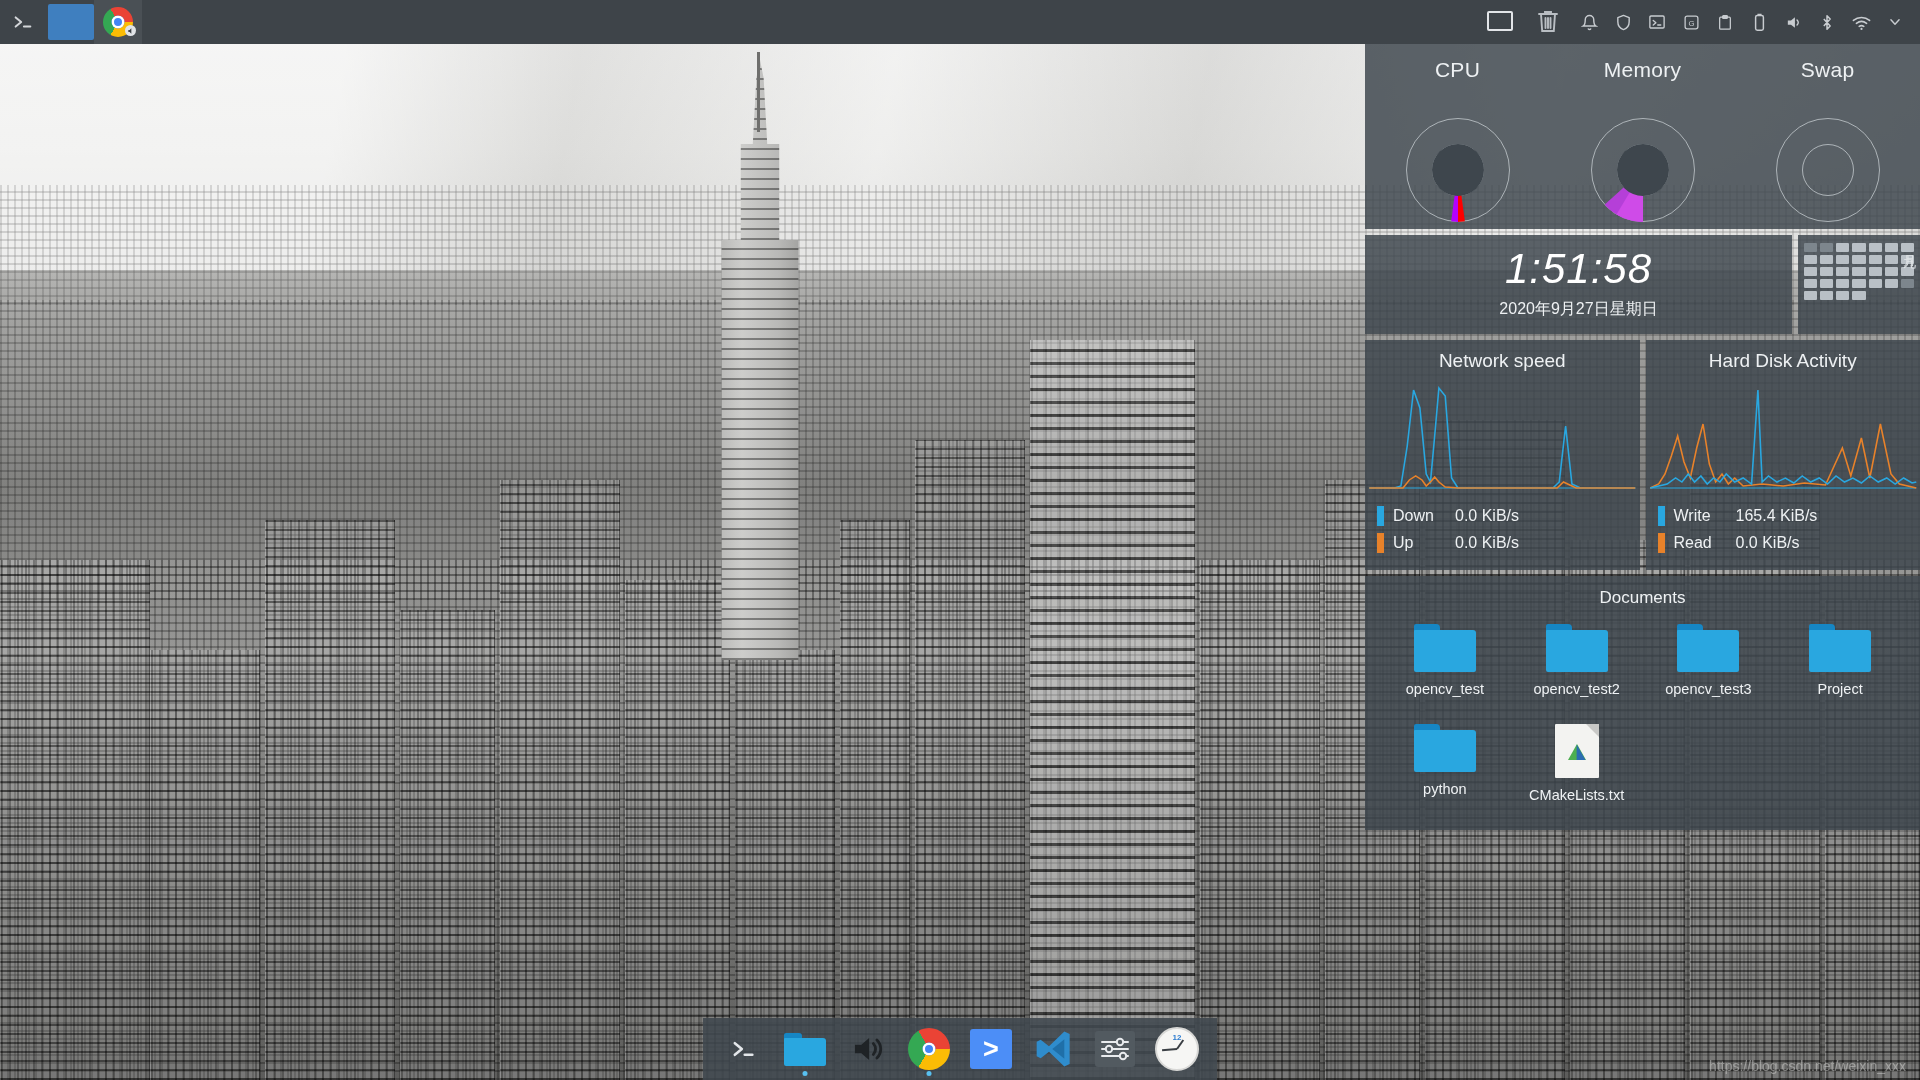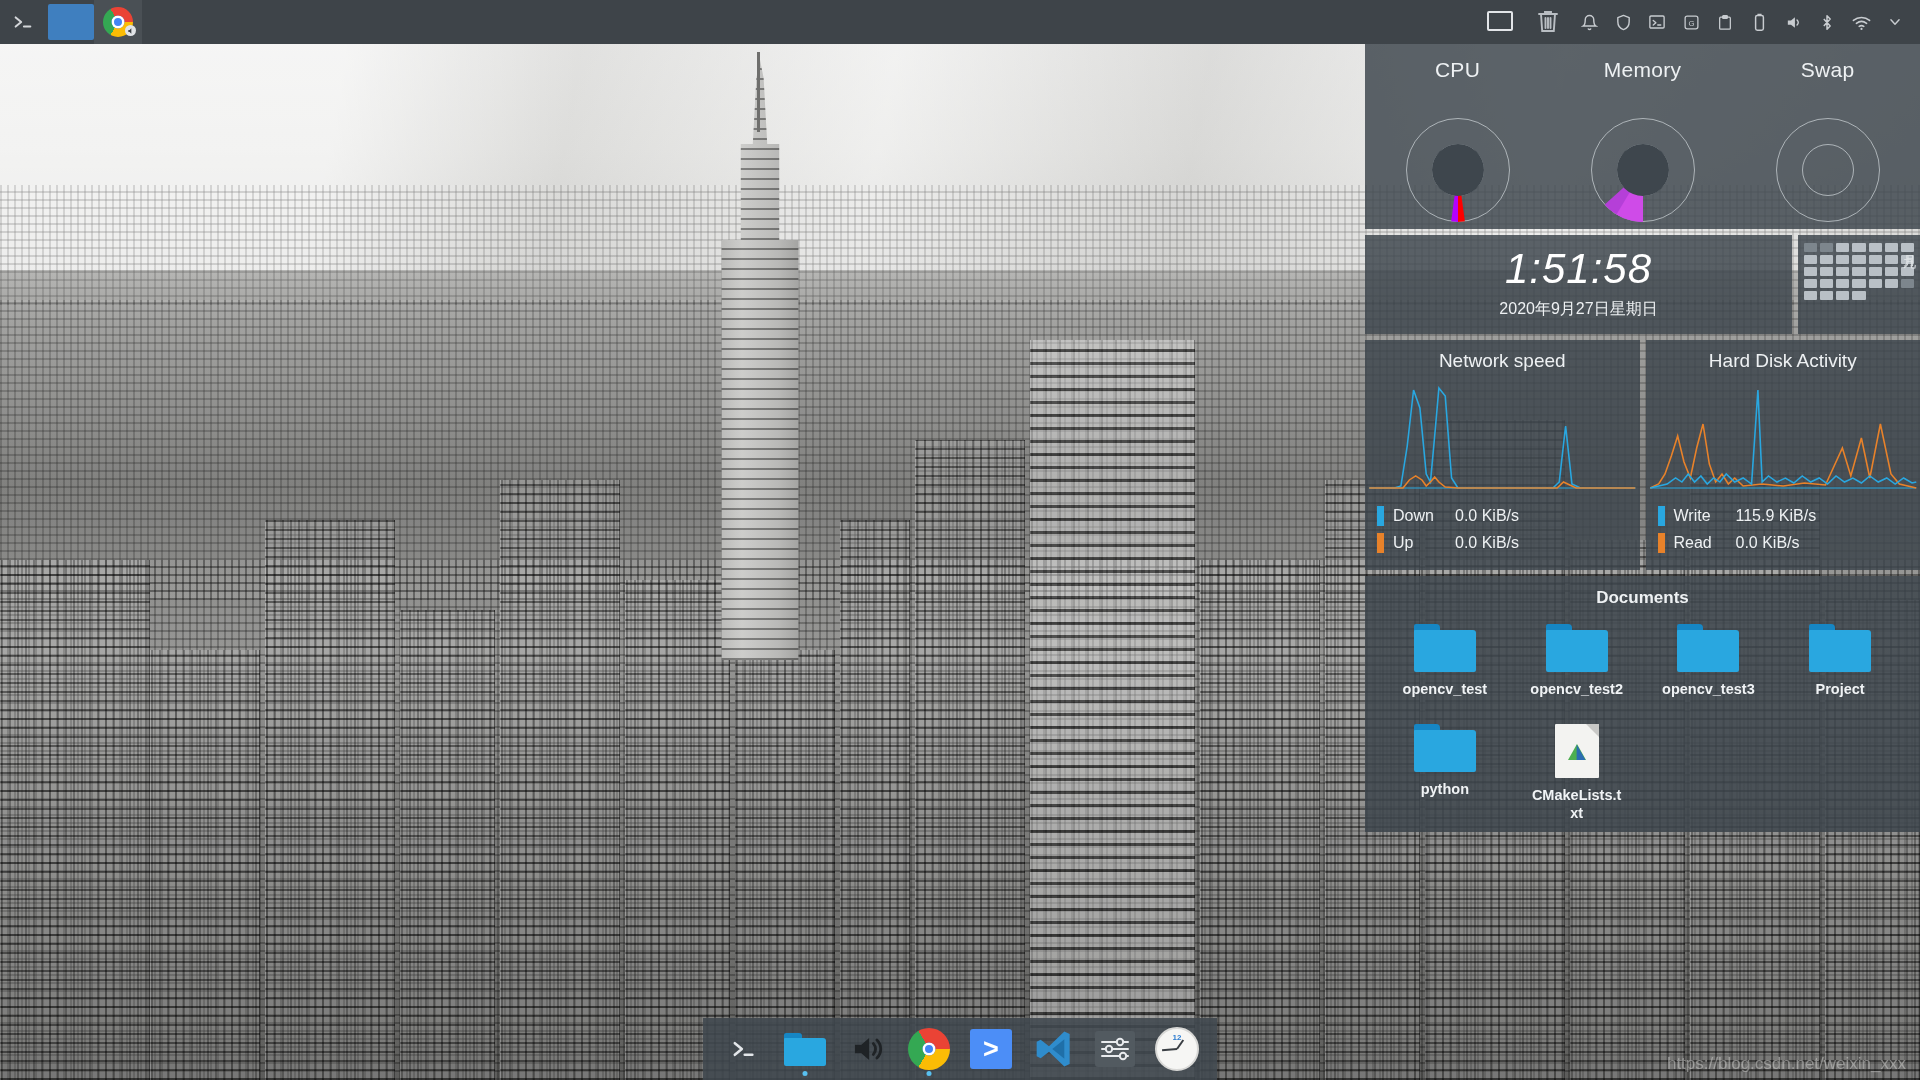--- a/index.html
+++ b/index.html
@@ -140,22 +140,21 @@
   .graph-svg { display: block; width: 100%; height: 120px; }
   .legend { padding: 8px 2px 10px 12px; }
   .legend-row { display: flex; align-items: center; font-size: 16px; color: #eef1f3; margin-bottom: 7px; }
   .legend-swatch { width: 7px; height: 20px; margin-right: 9px; flex: none; }
   .legend-name { width: 62px; }
   .legend-val { }
 
   
   #docs {
     margin-top: 6px; background: rgba(62,70,77,.86);
-    padding: 12px 14px 10px 14px;
-    font-weight: bold;
+    padding: 12px 14px 26px 14px;
   }
   #docs-title { text-align: center; font-size: 17px; color: #eef1f3; margin-bottom: 16px; }
   #docs-grid { display: grid; grid-template-columns: repeat(4, 1fr); row-gap: 26px; }
   .docitem { display: flex; flex-direction: column; align-items: center; }
   .folder {
     width: 62px; height: 48px; position: relative;
   }
   .folder .tab {
     position: absolute; left: 0; top: 0; width: 26px; height: 8px;
     background: #1686c4; border-radius: 2px 4px 0 0;
@@ -206,21 +205,21 @@
   .ic-settings { width: 40px; height: 36px; background: #525a60; border-radius: 3px; position: relative; }
   .ic-clock { width: 44px; height: 44px; border-radius: 50%; background: #f6f6f4; border: 2px solid #d8d8d6; position: relative; }
   .ic-clock .hand-h, .ic-clock .hand-m { position:absolute; left:50%; top:50%; background:#3a3f44; transform-origin: bottom center; }
   .ic-clock .hand-h { width:2px; height:11px; transform: translate(-50%,-100%) rotate(35deg); }
   .ic-clock .hand-m { width:2px; height:15px; transform: translate(-50%,-100%) rotate(-95deg); }
   .ic-clock .twelve { position:absolute; left:50%; top:4px; transform:translateX(-50%); font-size:8px; color:#2e7dd1; font-weight:700; }
   .ic-sound { width: 34px; height: 34px; position: relative; }
 
   #watermark {
     position: absolute; right: 14px; bottom: 6px;
-    font-size: 17px; color: rgba(200,200,198,.55);
+    font-size: 14px; color: rgba(200,200,198,.55);
     z-index: 35;
   }
 </style>
 </head>
 <body>
 
 <div id="wallpaper">
   <div id="sky"></div>
 
   <div class="cityband" style="top:185px;height:120px;opacity:.45;"></div>
@@ -461,21 +460,21 @@
       <div class="graph-title">Hard Disk Activity</div>
       <svg class="graph-svg" viewBox="0 0 260 120" preserveAspectRatio="none">
         <line x1="4" y1="110" x2="256" y2="110" stroke="#29a7e0" stroke-width="1"></line>
         <polyline fill="none" stroke="#e8822a" stroke-width="1.5" points="4,110 12,106 18,96 24,78 30,58 36,84 42,100 48,70 54,46 60,86 66,104 72,96 78,106 84,100 92,108 110,106 130,108 150,105 170,107 186,70 194,98 204,60 212,100 222,46 232,96 240,106 256,110"></polyline>
         <polyline fill="none" stroke="#29a7e0" stroke-width="1.5" points="4,110 20,106 28,100 34,104 40,96 46,104 52,98 58,106 64,100 70,104 76,96 84,104 92,100 100,106 106,12 110,104 116,98 124,104 132,100 140,105 148,98 156,104 164,100 172,106 180,98 188,104 196,100 204,105 212,98 220,104 228,100 236,106 244,100 252,105 256,104"></polyline>
       </svg>
       <div class="legend">
         <div class="legend-row">
           <span class="legend-swatch" style="background:#29a7e0"></span>
           <span class="legend-name">Write</span>
-          <span class="legend-val">115.9 KiB/s</span>
+          <span class="legend-val">165.4 KiB/s</span>
         </div>
         <div class="legend-row">
           <span class="legend-swatch" style="background:#e8822a"></span>
           <span class="legend-name">Read</span>
           <span class="legend-val">0.0 KiB/s</span>
         </div>
       </div>
     </div>
   </div>
 

